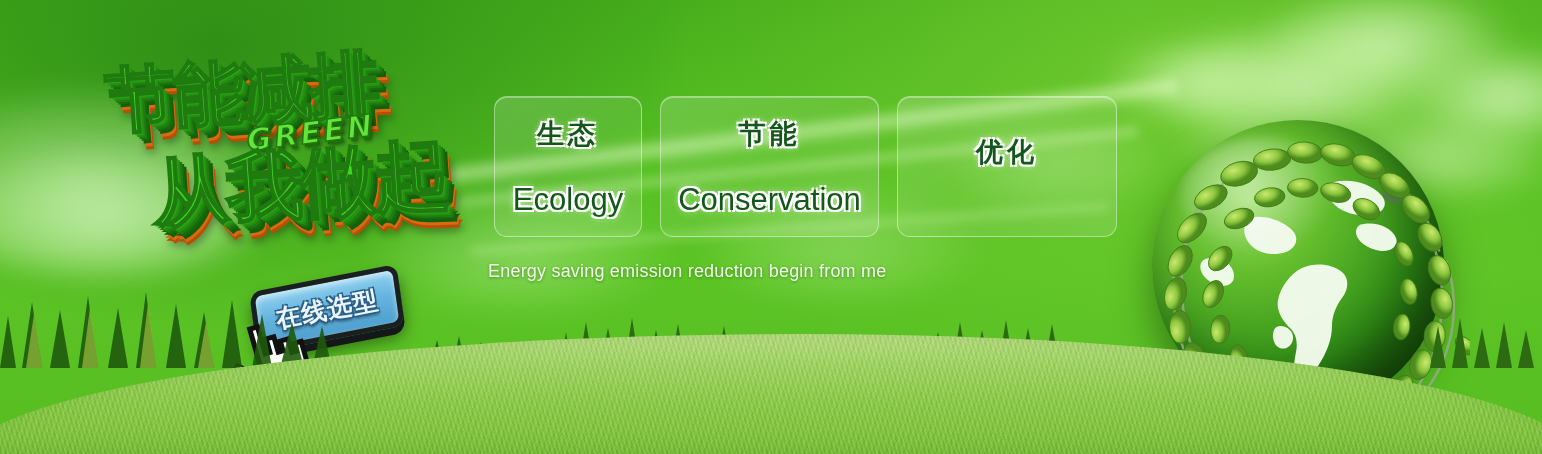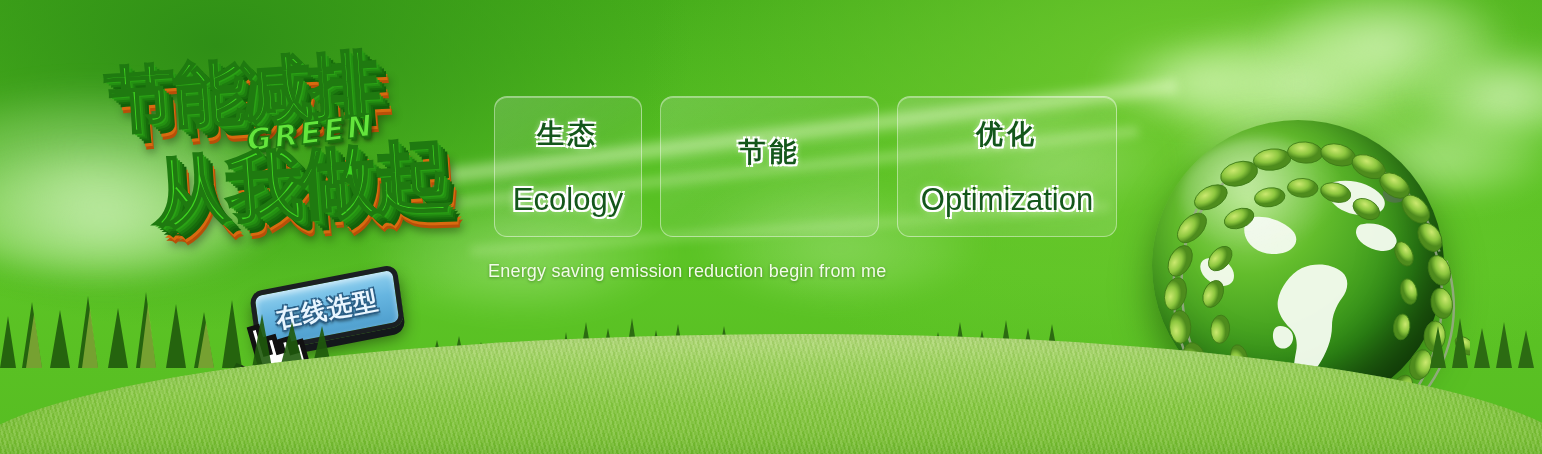--- a/index.html
+++ b/index.html
@@ -182,24 +182,24 @@
     </g>
   </svg>
 
   <div id="cards">
     <div class="card">
       <div class="card-cn">生态</div>
       <div class="card-en">Ecology</div>
     </div>
     <div class="card wide">
       <div class="card-cn">节能</div>
+      <div class="card-en">Conservation</div>
     </div>
     <div class="card wide2">
       <div class="card-cn">优化</div>
-      <div class="card-en">Optimization</div>
     </div>
   </div>
 
   <div id="tagline">Energy saving emission reduction begin from me</div>
 
   <div id="globe-wrap">
     <div id="globe">
 
       <svg viewBox="0 0 292 292" style="position:absolute;inset:0;">
         <g fill="#f4fbef" opacity=".96">

